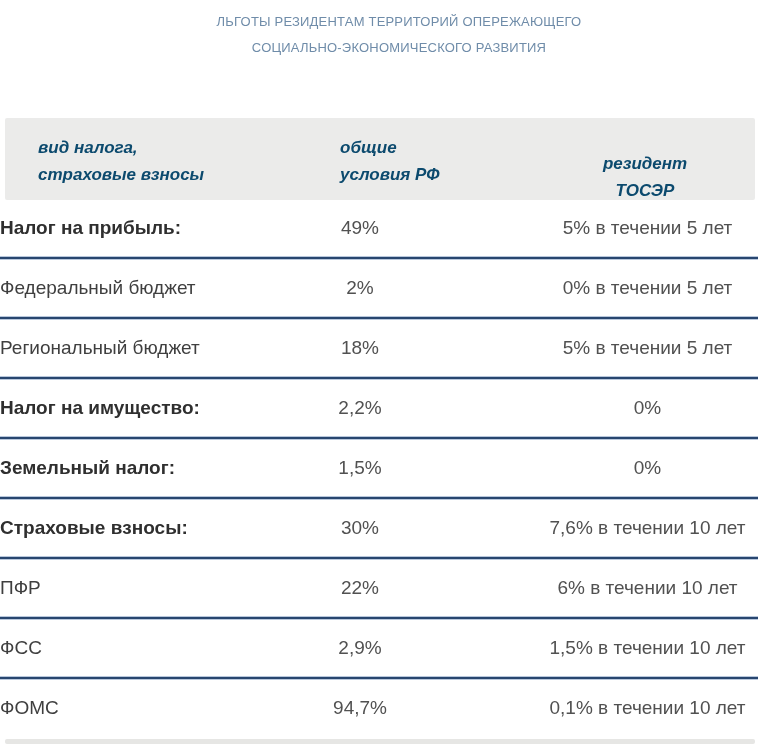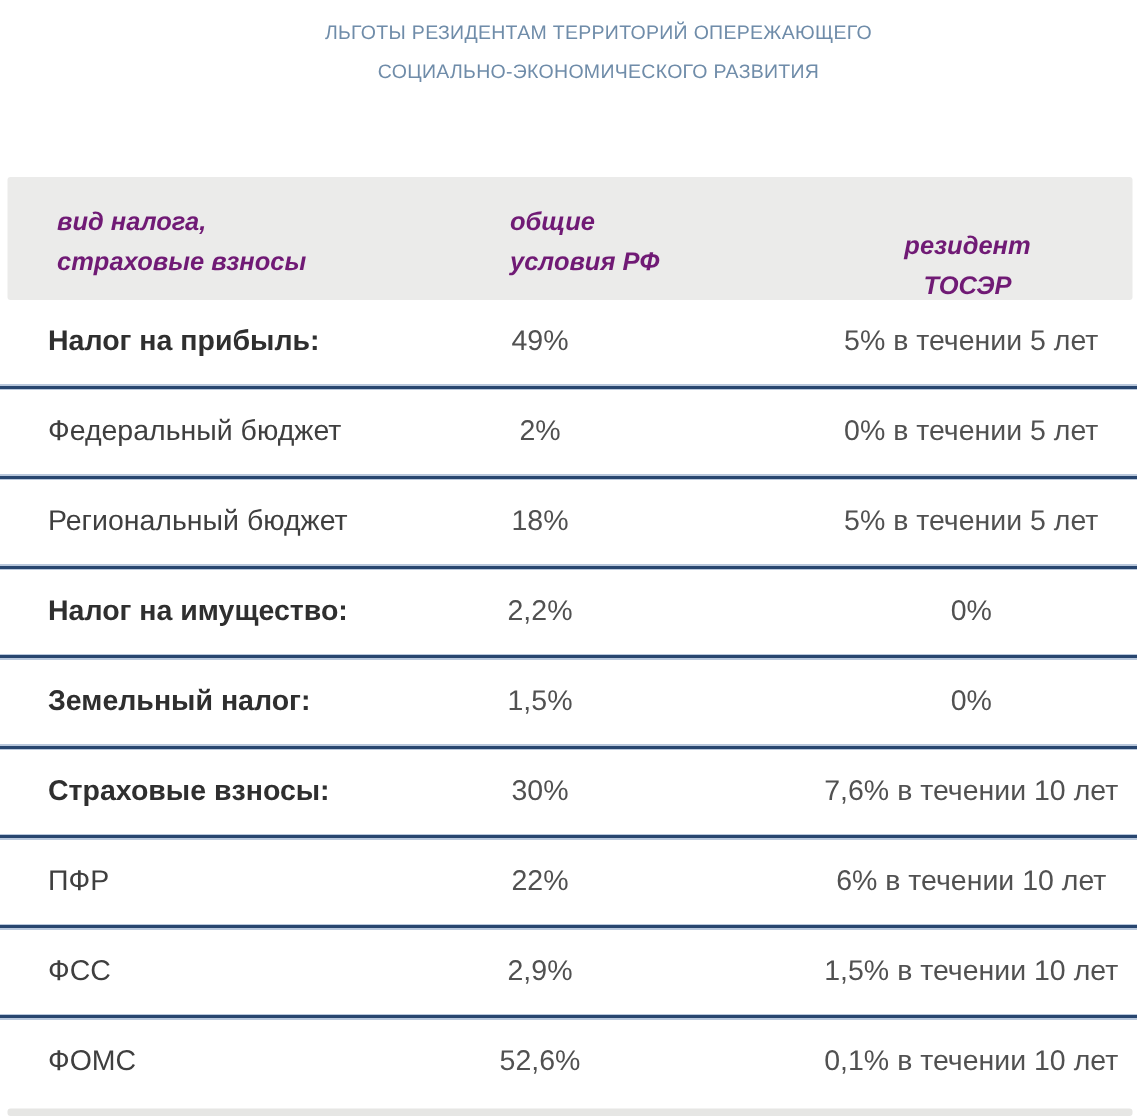--- a/index.html
+++ b/index.html
@@ -34,42 +34,42 @@
     height: 82px;
     background: #ebebea;
     border-radius: 2px;
     display: grid;
     grid-template-columns: 275px 160px 315px;
     align-items: center;
     font-style: italic;
     font-weight: bold;
     font-size: 17px;
     line-height: 27px;
-    color: #701a75;
+    color: #0c4a6e;
   }
   .thead .hc1 { padding-left: 33px; }
   .thead .hc2 { padding-left: 60px; }
   .thead .hc3 { text-align: center; padding-left: 95px; margin-top: 32px; }
 
   
   .tbody {
     position: absolute;
     top: 200px;
     left: 0;
     width: 760px;
   }
   .row {
     display: grid;
     grid-template-columns: 280px 160px 320px;
     align-items: center;
     height: 56px;
     font-size: 19px;
     color: #515151;
   }
-  .row .c1 { padding-left: 32px; color: #3f3f3f; }
+  .row .c1 { padding-left: 0; color: #3f3f3f; }
   .row.bold .c1 { font-weight: bold; color: #2f2f2f; }
   .row .c2 { text-align: center; }
   .row .c3 { text-align: center; padding-left: 95px; }
 
   .divider {
     height: 4px;
     width: 758px;
     background: linear-gradient(180deg,
       #b9c8dc 0, #b9c8dc 1px,
       #28466f 1px, #28466f 3px,
@@ -162,19 +162,19 @@
 
   <div class="row">
     <div class="c1">ФСС</div>
     <div class="c2">2,9%</div>
     <div class="c3">1,5% в течении 10 лет</div>
   </div>
   <div class="divider"></div>
 
   <div class="row">
     <div class="c1">ФОМС</div>
-    <div class="c2">52,6%</div>
+    <div class="c2">94,7%</div>
     <div class="c3">0,1% в течении 10 лет</div>
   </div>
 
 </div>
 
 <div class="bottom-bar"></div>
 
 </body></html>

